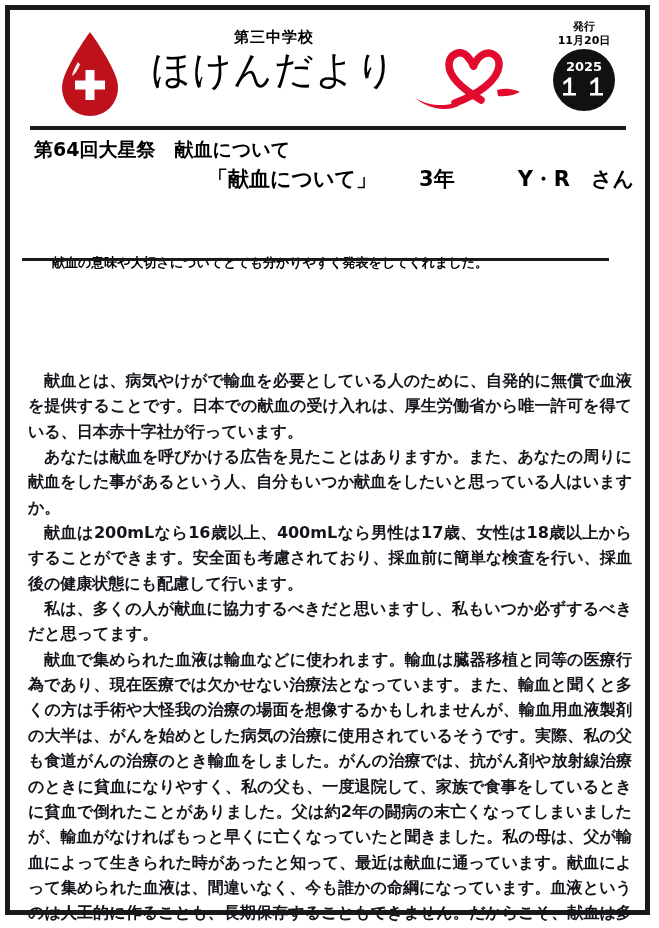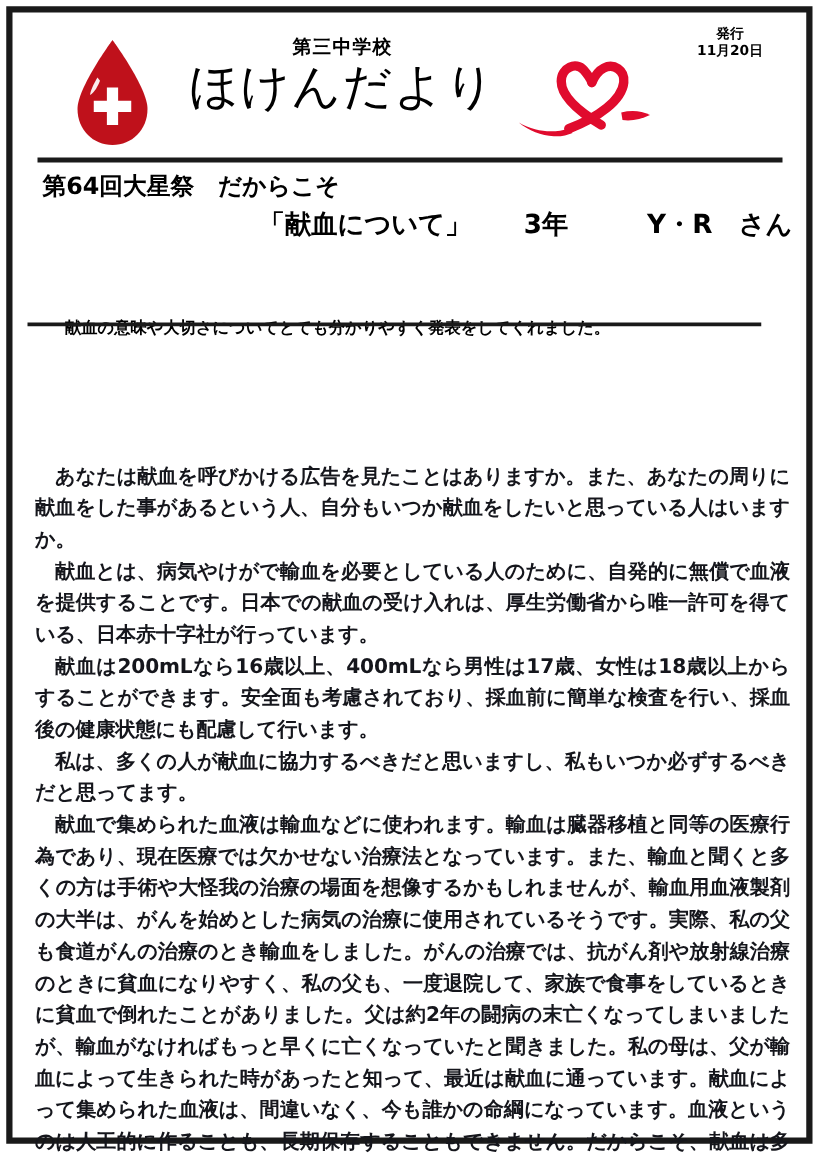--- a/index.html
+++ b/index.html
@@ -246,38 +246,42 @@
         <path d="M46 61 C34 64.5 20 64 6 56 C14 62.5 24 66.5 34 67 C40 67.3 45 66 49 64.3 Z" fill="#e00b2d"></path>
         <path d="M88 48 C96 46 104 46.5 111 50 C104 53.5 96 55 89 54 Z" fill="#e00b2d"></path>
       </svg>
     </div>
 
     <div class="issue-badge">
       <div class="issue-label">
         <div>発行</div>
         <div>11月20日</div>
       </div>
+      <div class="issue-circle">
+        <div class="issue-year">2025</div>
+        <div class="issue-month">１１</div>
+      </div>
     </div>
   </div>
 
   <div class="rule-thick"></div>
 
   <div class="headline-block">
-    <div class="headline-line1">第64回大星祭　だからこそ</div>
+    <div class="headline-line1">第64回大星祭　献血について</div>
     <div class="headline-line2">「献血について」　　3年　　　Y・R　さん</div>
   </div>
 
   <div class="lead-block">
     <div class="lead-line indent">献血の意味や大切さについてとても分かりやすく発表をしてくれました。</div>
   </div>
 
   <div class="rule-thin"></div>
 
 
   <div class="essay-body">
+    <p>献血とは、病気やけがで輸血を必要としている人のために、自発的に無償で血液を提供することです。日本での献血の受け入れは、厚生労働省から唯一許可を得ている、日本赤十字社が行っています。</p>
     <p>あなたは献血を呼びかける広告を見たことはありますか。また、あなたの周りに献血をした事があるという人、自分もいつか献血をしたいと思っている人はいますか。</p>
-    <p>献血とは、病気やけがで輸血を必要としている人のために、自発的に無償で血液を提供することです。日本での献血の受け入れは、厚生労働省から唯一許可を得ている、日本赤十字社が行っています。</p>
     <p>献血は200mLなら16歳以上、400mLなら男性は17歳、女性は18歳以上からすることができます。安全面も考慮されており、採血前に簡単な検査を行い、採血後の健康状態にも配慮して行います。</p>
     <p>私は、多くの人が献血に協力するべきだと思いますし、私もいつか必ずするべきだと思ってます。</p>
     <p>献血で集められた血液は輸血などに使われます。輸血は臓器移植と同等の医療行為であり、現在医療では欠かせない治療法となっています。また、輸血と聞くと多くの方は手術や大怪我の治療の場面を想像するかもしれませんが、輸血用血液製剤の大半は、がんを始めとした病気の治療に使用されているそうです。実際、私の父も食道がんの治療のとき輸血をしました。がんの治療では、抗がん剤や放射線治療のときに貧血になりやすく、私の父も、一度退院して、家族で食事をしているときに貧血で倒れたことがありました。父は約2年の闘病の末亡くなってしまいましたが、輸血がなければもっと早くに亡くなっていたと聞きました。私の母は、父が輸血によって生きられた時があったと知って、最近は献血に通っています。献血によって集められた血液は、間違いなく、今も誰かの命綱になっています。血液というのは人工的に作ることも、長期保存することもできません。だからこそ、献血は多くの人の協力が必要です。</p>
   </div>
 
 </div>
 
 </body></html>

